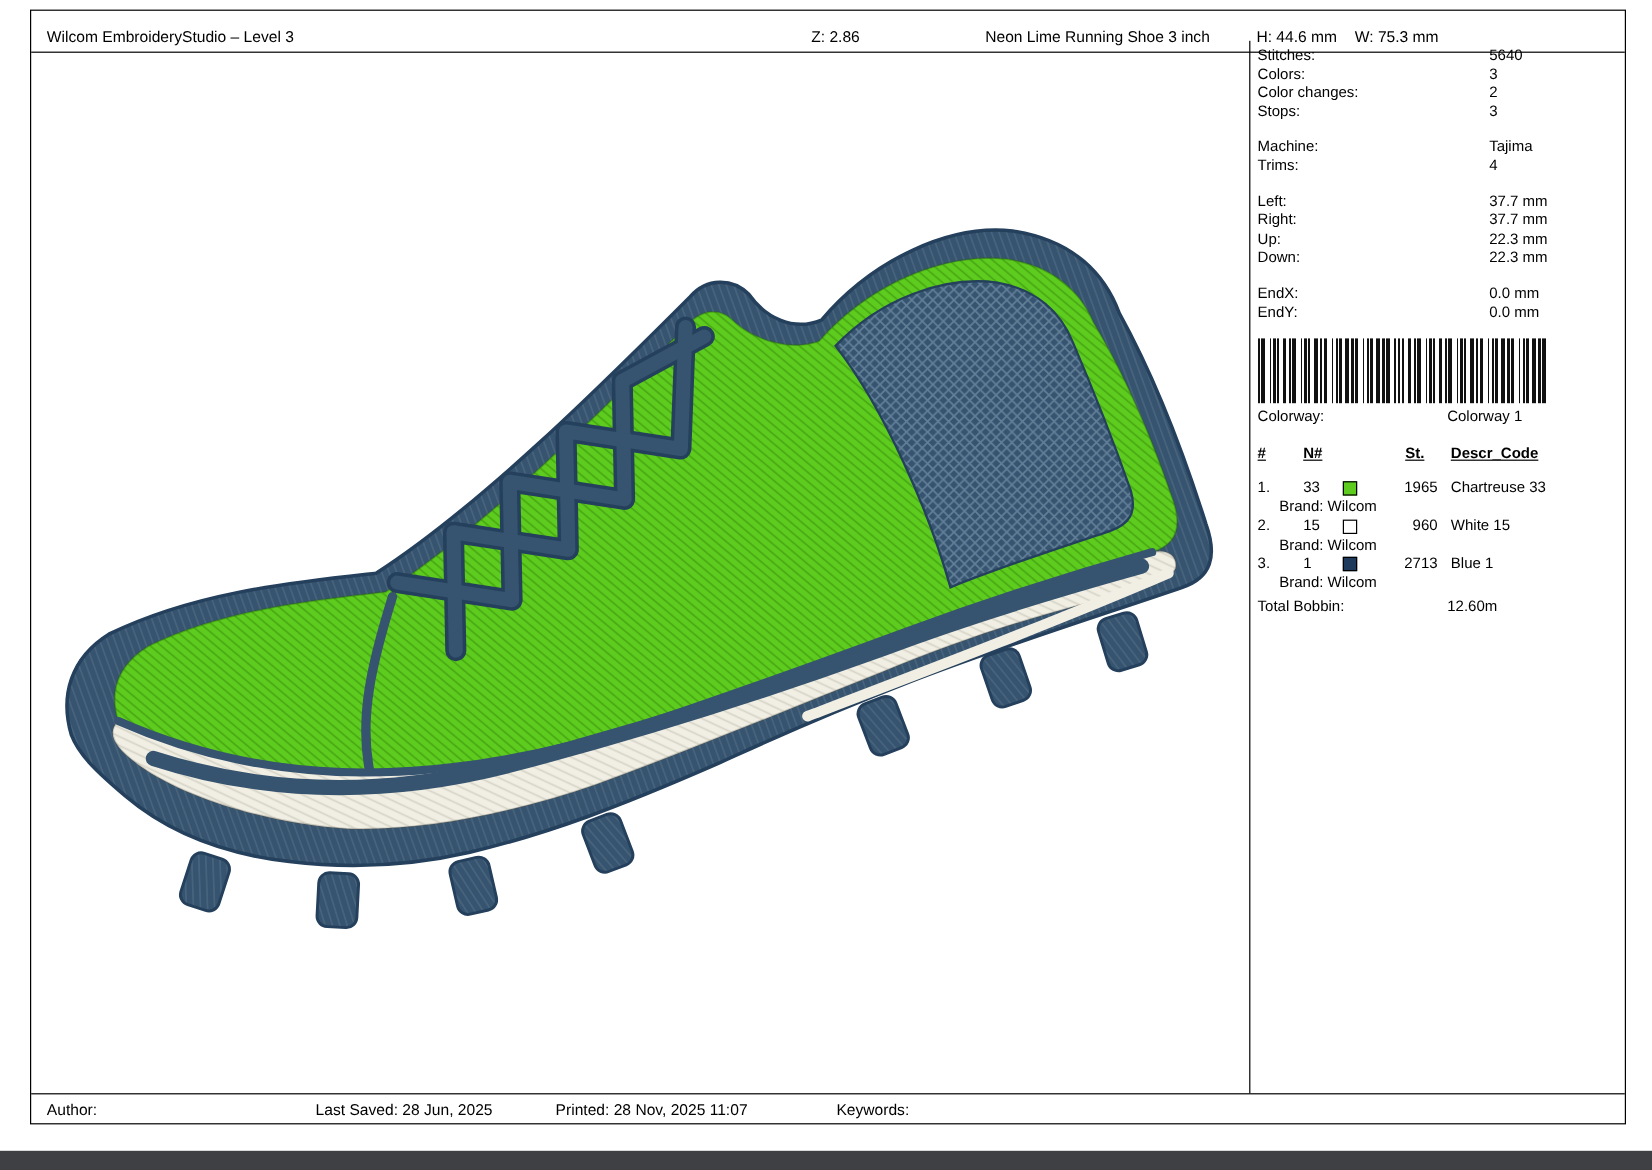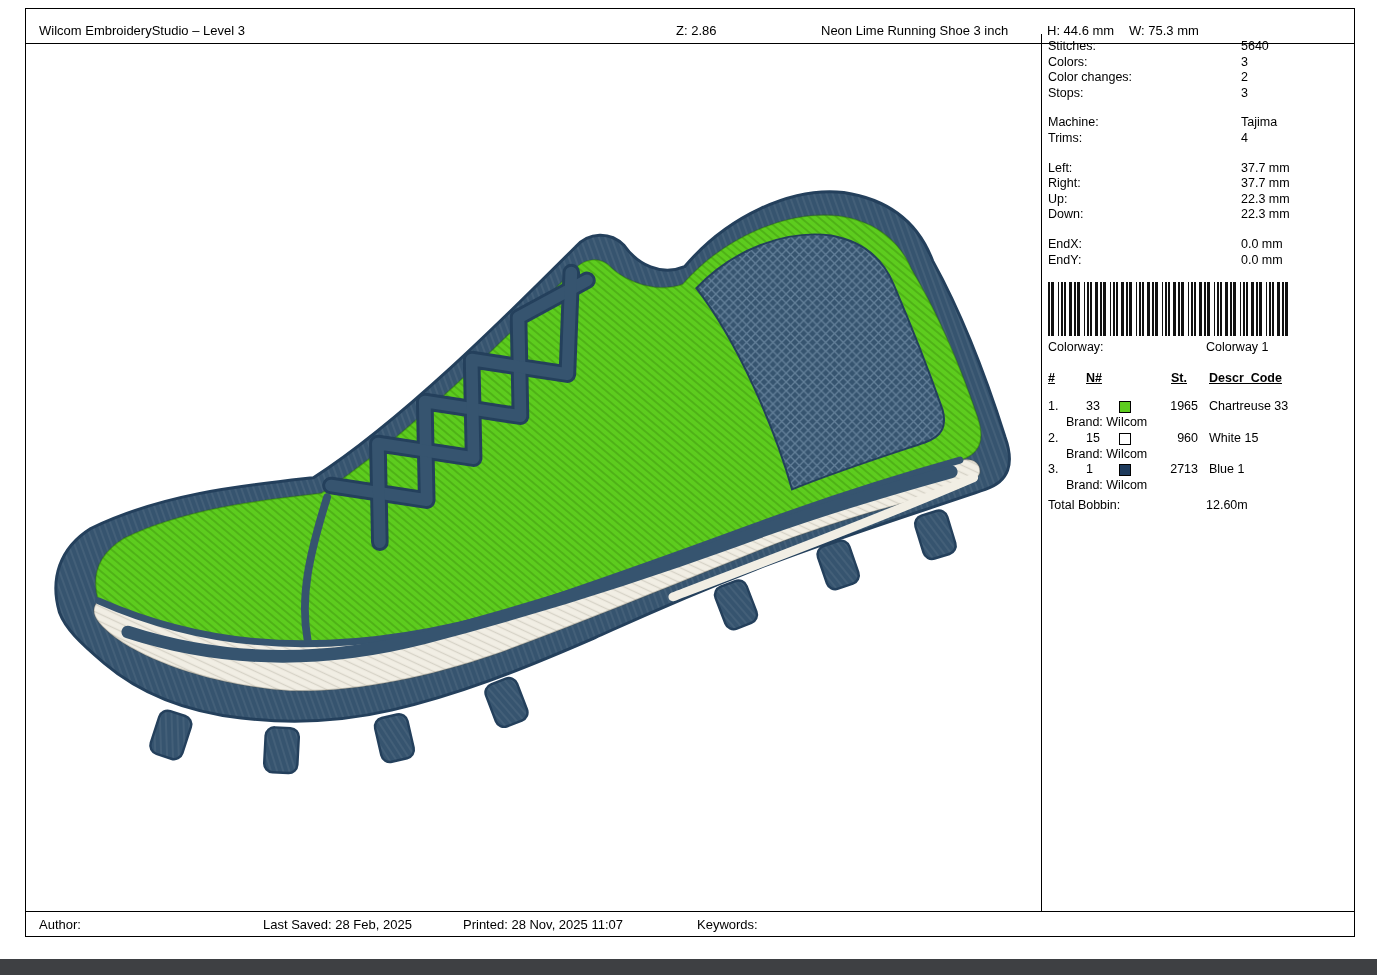--- a/index.html
+++ b/index.html
@@ -251,20 +251,20 @@
       </div>
 
     <div class="totrow">
       <span>Total Bobbin:</span>
       <span class="totval">12.60m</span>
     </div>
   </div>
 
   <div class="ftr">
     <span class="ftxt" style="left:13px">Author:</span>
-    <span class="ftxt" style="left:237px">Last Saved: 28 Feb, 2025</span>
+    <span class="ftxt" style="left:237px">Last Saved: 28 Jun, 2025</span>
     <span class="ftxt" style="left:437px">Printed: 28 Nov, 2025 11:07</span>
     <span class="ftxt" style="left:671px">Keywords:</span>
   </div>
 
 </div>
 
 <div class="scrollbar"></div>
 
 </body></html>

